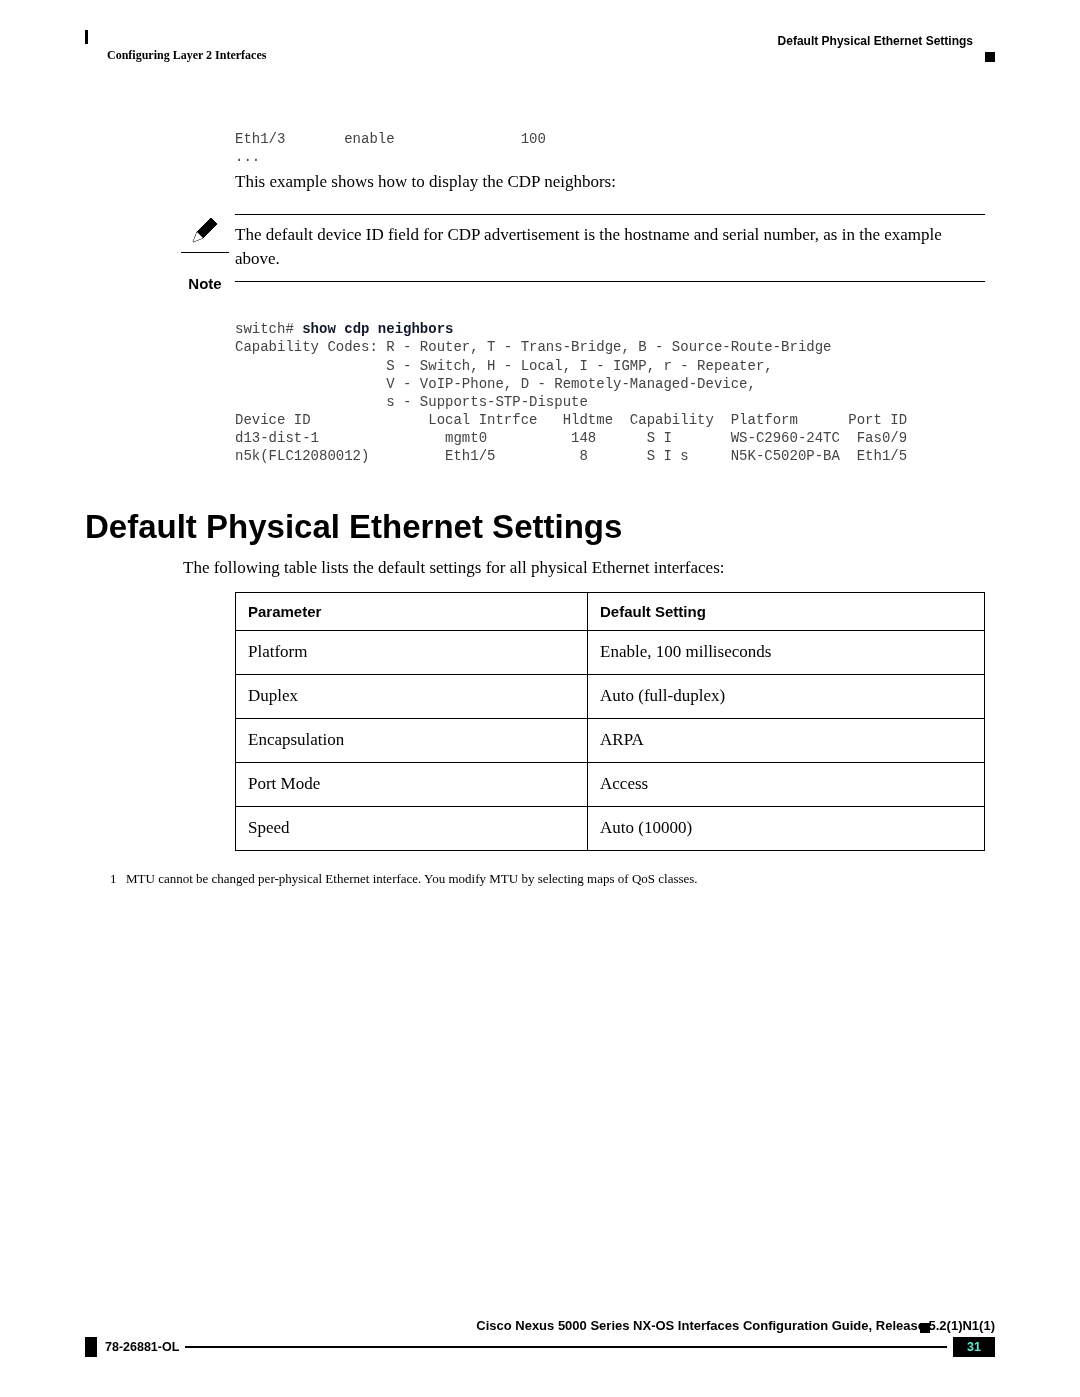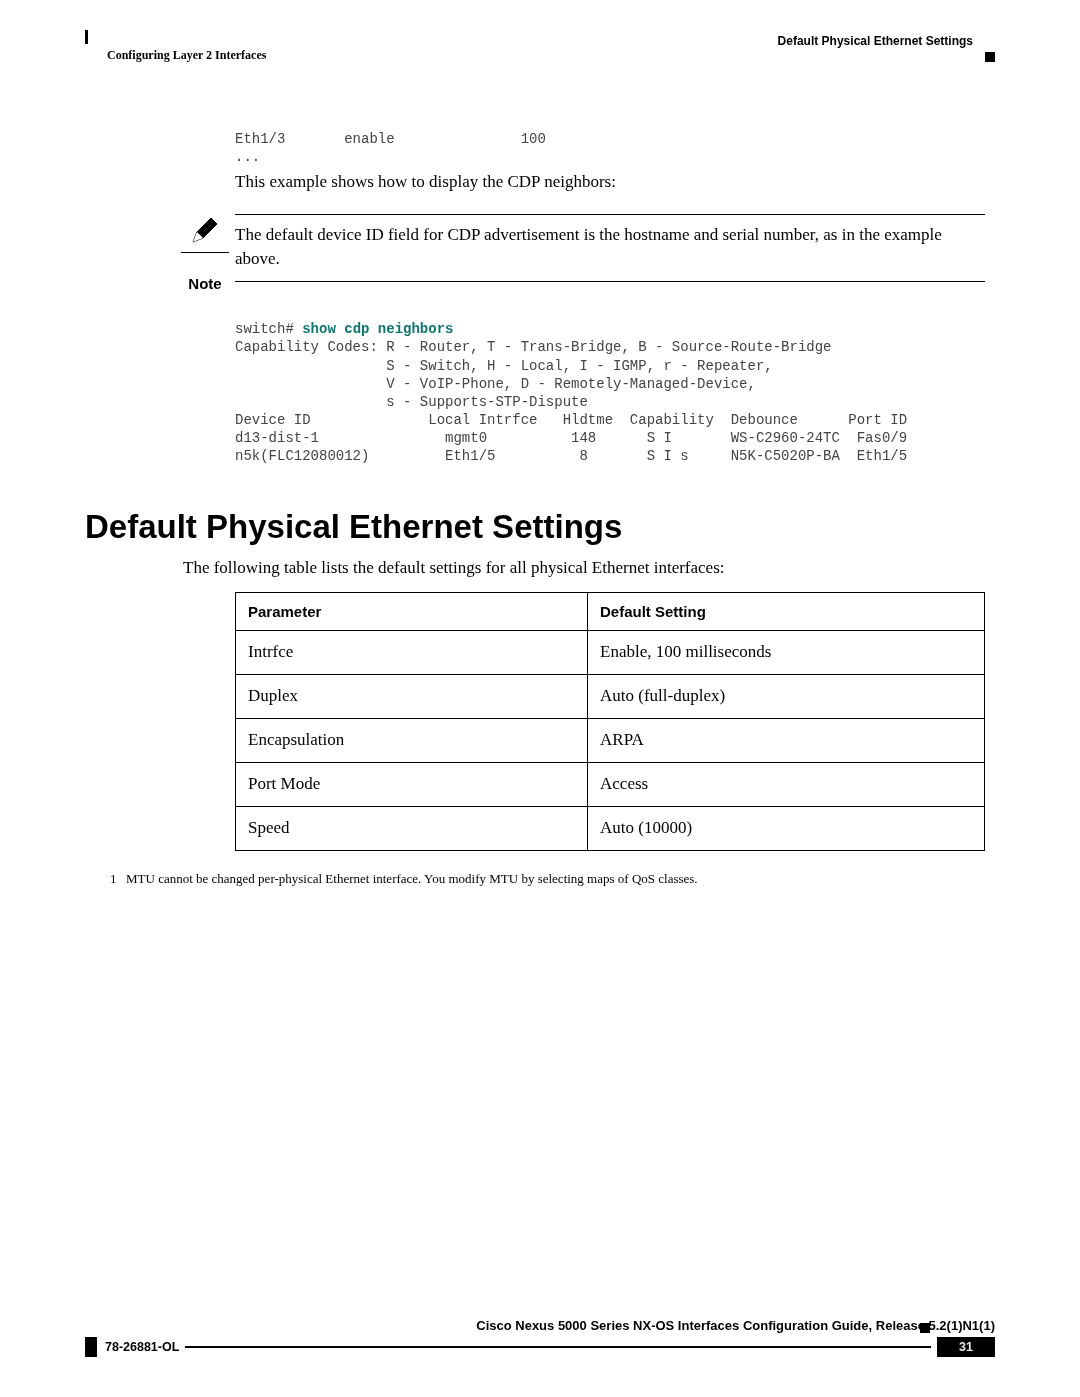--- a/index.html
+++ b/index.html
@@ -121,21 +121,21 @@
     border-top: 1.5px solid #000;
     margin-top: 10px;
   }
   .cli2-block {
     margin-left: 150px;
     margin-right: 0px;
     margin-top: 28px;
   }
   .cli-bold {
     font-weight: bold;
-    color: #0f766e;
+    color: #0f172a;
   }
   .h1 {
     font-family: Arial, Helvetica, sans-serif;
     font-weight: bold;
     font-size: 33px;
     margin-top: 42px;
     margin-left: 0px;
   }
   .intro-text {
     font-size: 17px;
@@ -210,25 +210,25 @@
     font-size: 12.5px;
     align-self: center;
   }
   .footer-line {
     flex: 1;
     border-top: 2px solid #000;
     margin: 9px 6px 0 6px;
   }
   .footer-page {
     background: #000;
-    color: #e5e5e5;
+    color: #5eead4;
     font-family: Arial, Helvetica, sans-serif;
     font-weight: bold;
     font-size: 12.5px;
-    padding: 2px 22px;
+    padding: 2px 14px;
     display: flex;
     align-items: center;
   }
   .footer-accent {
     width: 10px;
     height: 10px;
     background: #000;
     position: absolute;
     right: 65px;
     bottom: 24px;
@@ -273,38 +273,38 @@
       <hr class="note-hr-bottom">
     </div>
   </div>
 
   <div class="cli2-block">
     <pre class="cli-pre"><span>switch# </span><span class="cli-bold">show cdp neighbors</span></pre>
     <pre class="cli-pre">Capability Codes: R - Router, T - Trans-Bridge, B - Source-Route-Bridge</pre>
     <pre class="cli-pre">                  S - Switch, H - Local, I - IGMP, r - Repeater,</pre>
     <pre class="cli-pre">                  V - VoIP-Phone, D - Remotely-Managed-Device,</pre>
     <pre class="cli-pre">                  s - Supports-STP-Dispute</pre>
-    <pre class="cli-pre">Device ID              Local Intrfce   Hldtme  Capability  Debounce      Port ID</pre>
+    <pre class="cli-pre">Device ID              Local Intrfce   Hldtme  Capability  Platform      Port ID</pre>
     <pre class="cli-pre">d13-dist-1               mgmt0          148      S I       WS-C2960-24TC  Fas0/9</pre>
     <pre class="cli-pre">n5k(FLC12080012)         Eth1/5          8       S I s     N5K-C5020P-BA  Eth1/5</pre>
   </div>
 
   <h1 class="h1">Default Physical Ethernet Settings</h1>
   <p class="intro-text">The following table lists the default settings for all physical Ethernet interfaces:</p>
 
   <table class="settings-table">
     <thead>
       <tr>
         <th style="width:47%">Parameter</th>
         <th>Default Setting</th>
       </tr>
     </thead>
     <tbody>
       <tr>
-        <td>Intrfce</td>
+        <td>Platform</td>
         <td>Enable, 100 milliseconds</td>
       </tr>
       <tr>
         <td>Duplex</td>
         <td>Auto (full-duplex)</td>
       </tr>
       <tr>
         <td>Encapsulation</td>
         <td>ARPA</td>
       </tr>

